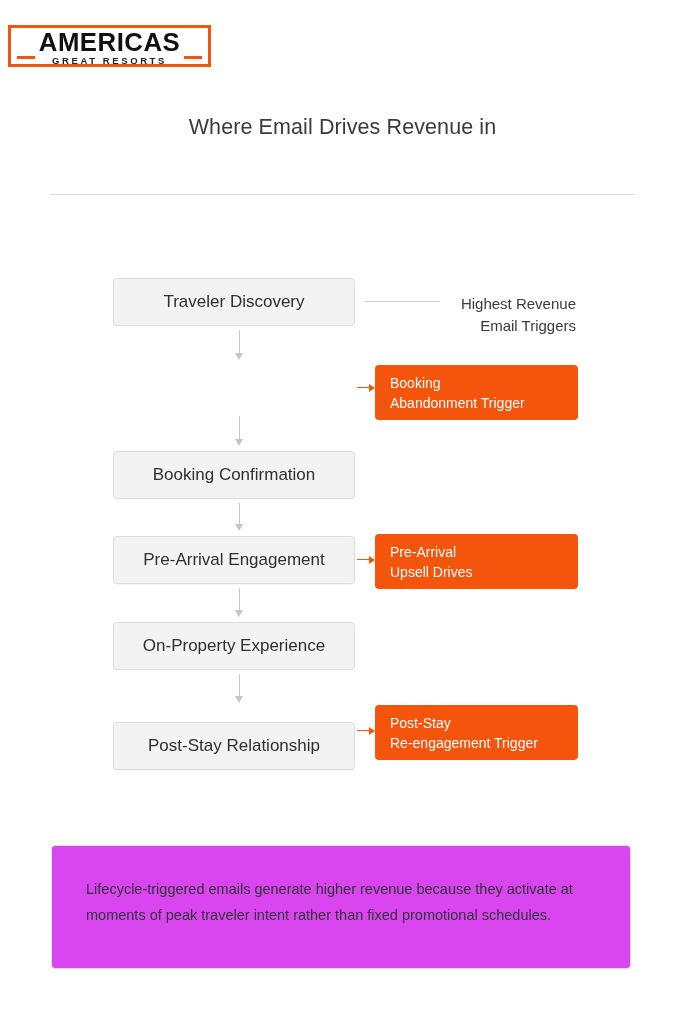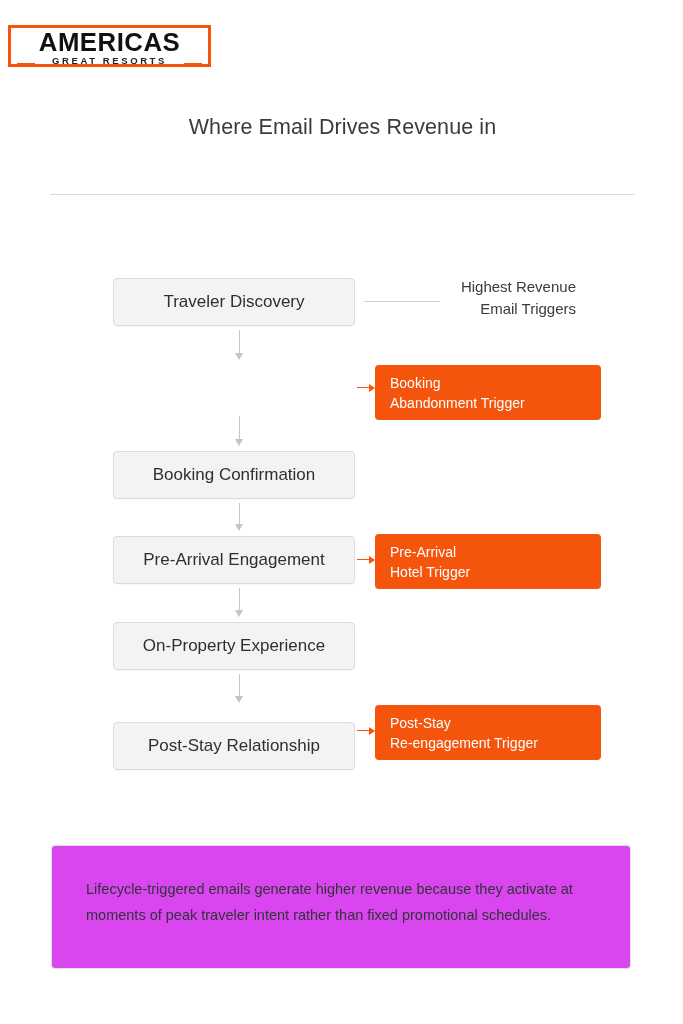--- a/index.html
+++ b/index.html
@@ -41,21 +41,21 @@
     line-height: 26px;
     font-stretch: condensed;
     transform: scaleX(1.03);
   }
   .logo-sub-row {
     position: absolute;
     left: 6px;
     right: 6px;
     top: 28px;
     display: flex;
-    align-items: flex-end;
+    align-items: flex-start;
     gap: 6px;
   }
   .logo-dash {
     height: 3px;
     background: #f4540c;
     flex: 0 0 18px;
   }
   .logo-sub {
     flex: 1 1 auto;
     text-align: center;
@@ -111,21 +111,21 @@
     display: flex;
     align-items: center;
     justify-content: center;
     font-size: 17px;
     color: #2f2f33;
     box-shadow: 0 1px 1px rgba(0,0,0,0.03);
   }
   .trigger-box {
     position: absolute;
     left: 375px;
-    width: 226px;
+    width: 203px;
     height: 55px;
     background: #f4540c;
     border-radius: 4px;
     box-sizing: border-box;
     padding: 8px 0 0 15px;
     color: #ffffff;
     font-size: 14px;
     line-height: 20px;
   }
   .trigger-box .tl2 { display: block; }
@@ -181,21 +181,21 @@
     position: absolute;
     left: 364px;
     top: 301px;
     width: 76px;
     height: 1px;
     background: #cfcfd4;
   }
   .legend-label {
     position: absolute;
     left: 400px;
-    top: 276px;
+    top: 293px;
     width: 176px;
     text-align: right;
     font-size: 15px;
     line-height: 22px;
     color: #3a3a40;
   }
   .legend-label .ll2 { display: block; }
 
   
   .note {
@@ -288,21 +288,21 @@
     <span class="shaft"></span>
       <span class="head"></span>
   </div>
 
   <div class="trigger-box" style="top:365px">
     <span>Booking</span>
     <span class="tl2">Abandonment Trigger</span>
   </div>
   <div class="trigger-box" style="top:534px">
     <span>Pre-Arrival</span>
-    <span class="tl2">Hotel Trigger</span>
+    <span class="tl2">Upsell Drives</span>
   </div>
   <div class="trigger-box" style="top:705px">
     <span>Post-Stay</span>
     <span class="tl2">Re-engagement Trigger</span>
   </div>
 </div>
 
 <div class="note">
   <span>Lifecycle-triggered emails generate higher revenue because they activate at moments of peak traveler intent rather than fixed promotional schedules.</span>
 </div>

